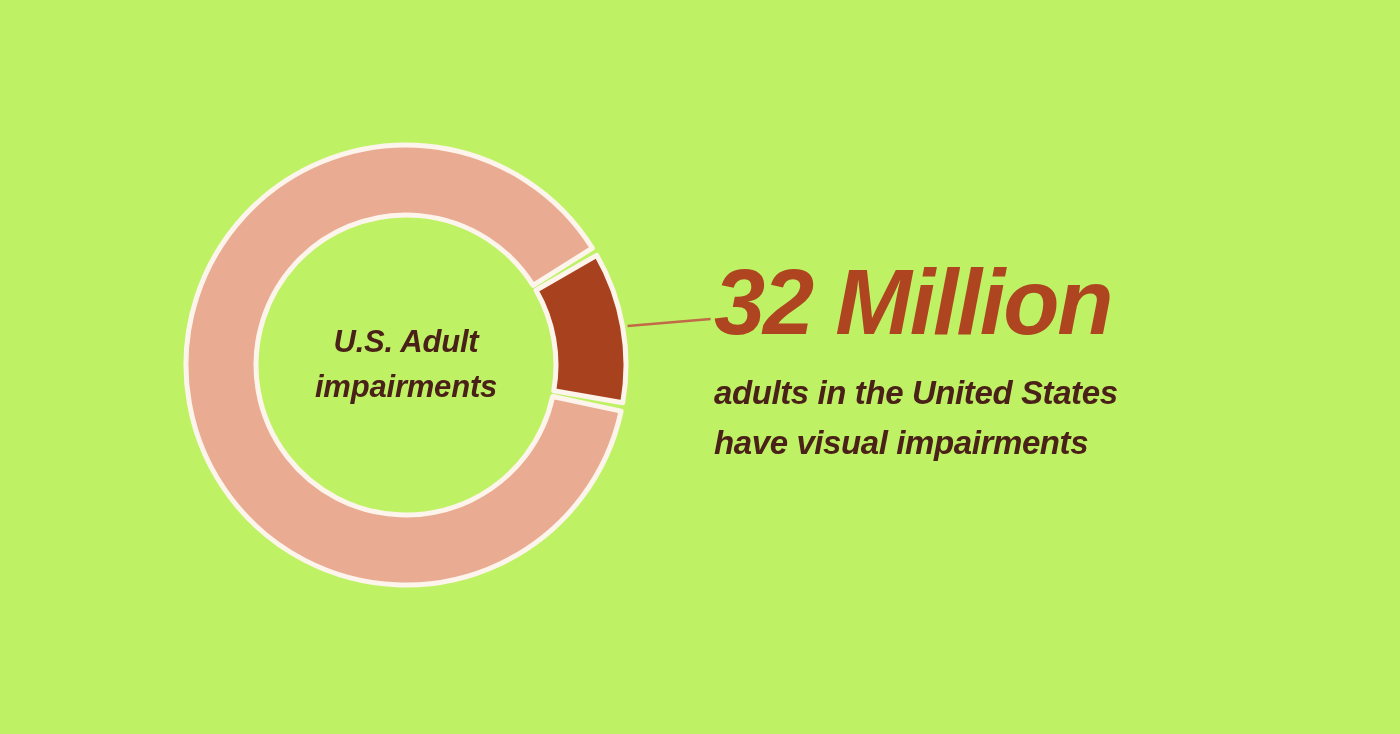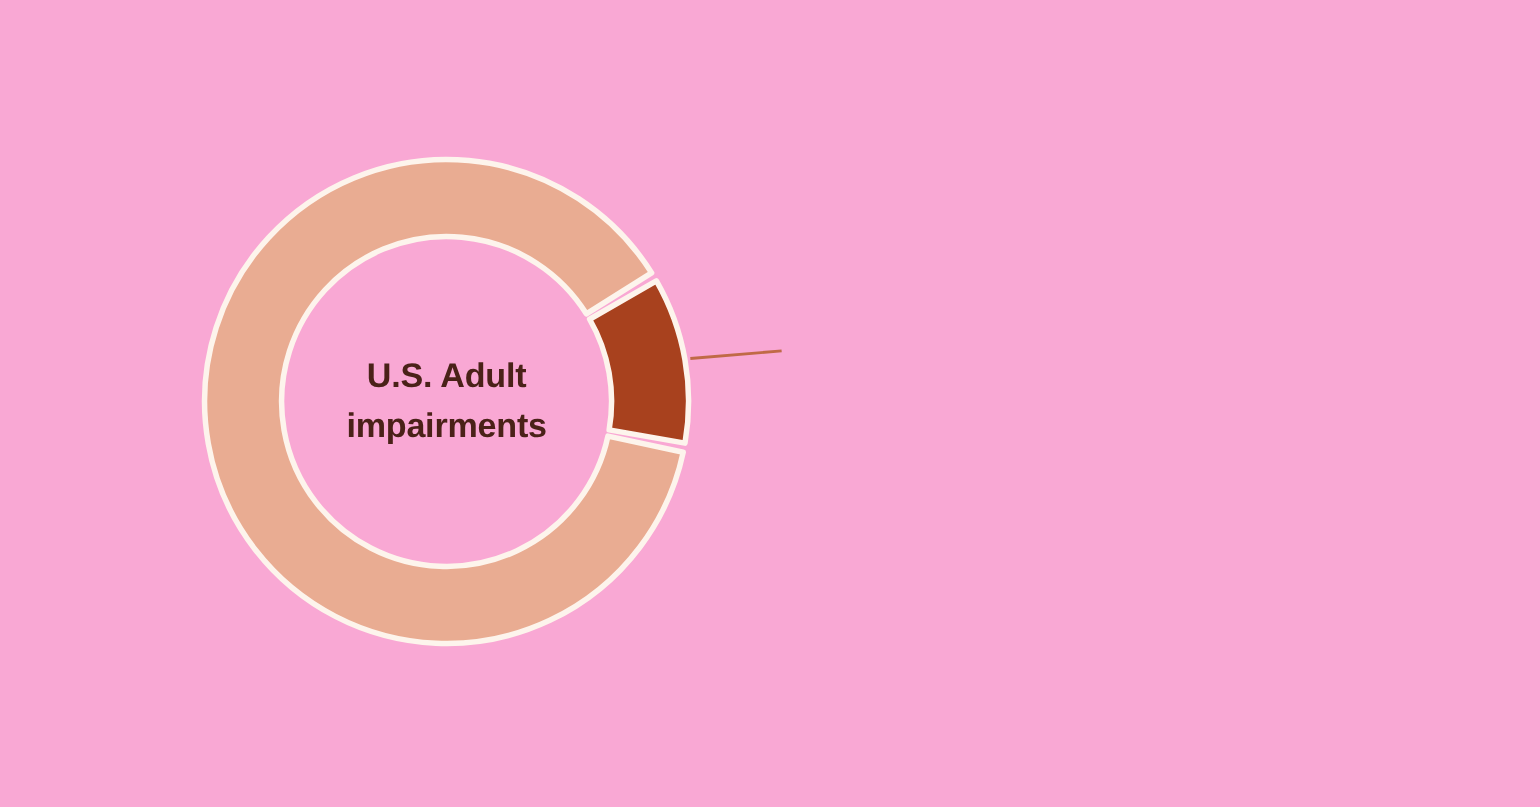--- a/index.html
+++ b/index.html
@@ -9,21 +9,22 @@
   body {
     width: 1400px;
     height: 734px;
     overflow: hidden;
     font-family: "Liberation Sans", sans-serif;
   }
   #infographic {
     position: relative;
     width: 1400px;
     height: 734px;
-    background: #f9a8d4;
+    background: #bef264;
+    font-style: italic;
   }
   
   #donut-wrap {
     position: absolute;
     left: 186px;
     top: 145px;
     width: 440px;
     height: 440px;
   }
   #donut-svg {
@@ -96,14 +97,21 @@
 
       <line id="leader-line" x1="441.58" y1="180.93" x2="524.58" y2="173.93" stroke="#c06a47" stroke-width="2.6"></line>
     </svg>
 
     <div id="donut-center-label">
       <span class="center-line">U.S. Adult</span>
       <span class="center-line">impairments</span>
     </div>
   </div>
 
+  <div id="callout">
+    <div id="headline">32 Million</div>
+    <div id="subtext">
+      <span class="sub-line">adults in the United States</span>
+      <span class="sub-line">have visual impairments</span>
+    </div>
+  </div>
 
 </div>
 
 </body></html>

